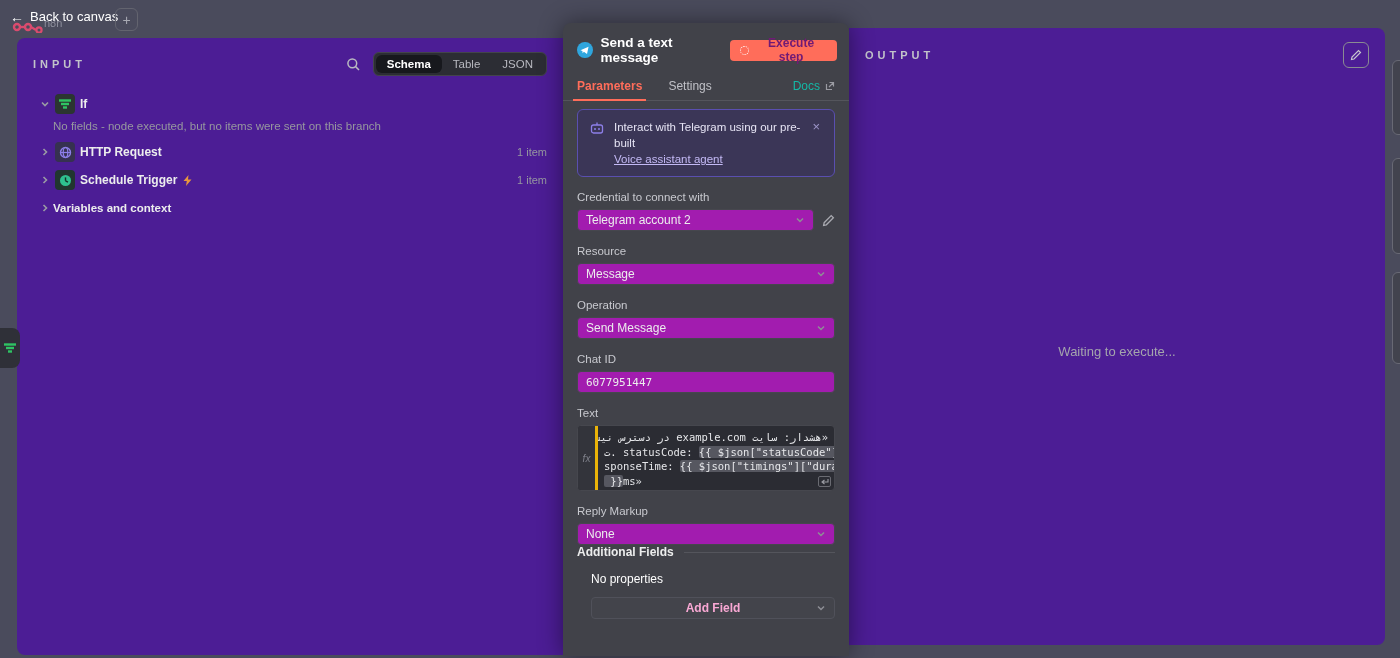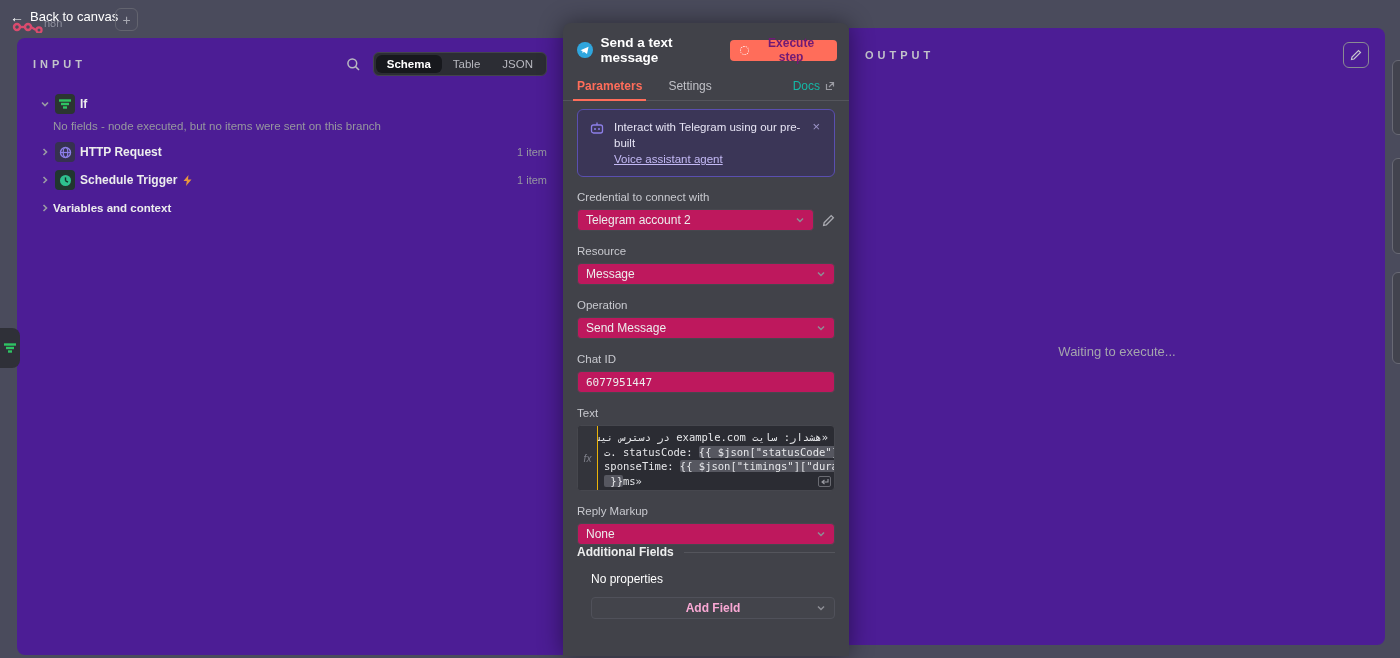--- a/index.html
+++ b/index.html
@@ -66,30 +66,30 @@
   
   .banner { background:#3b3657; border:1px solid #5a4fb0; border-radius:6px; padding:9px 10px 9px 12px; display:flex; align-items:flex-start; }
   .banner-txt { font-size:11.5px; color:#e6e4f4; line-height:1.4; margin-left:10px; }
   .banner-link { display:block; color:#c3b9f4; text-decoration:underline; cursor:pointer; }
   .banner-close { margin-left:auto; color:#9d95c9; font-size:13px; cursor:pointer; padding:8px 4px; line-height:0; }
   
   .field { margin-top:14px; }
   .f-label { font-size:11.5px; color:#c8c9cf; margin-bottom:6px; }
   .sel-row { display:flex; align-items:center; gap:8px; }
   .select, .t-input {
-    background:#be185d; border:1px solid #46474e; border-radius:4px; height:22px; width:100%;
+    background:#a21caf; border:1px solid #46474e; border-radius:4px; height:22px; width:100%;
     display:flex; align-items:center; padding:0 8px; font-size:12px; color:#eceded; cursor:pointer;
   }
   .select .sel-chev { margin-left:auto; color:#8d8e95; display:flex; }
   .t-input { cursor:text; font-family:"DejaVu Sans Mono","Liberation Mono",monospace; font-size:11px; }
   .pencil-btn { flex:none; cursor:pointer; display:flex; }
   
   .editor { position:relative; display:flex; background:#2b2c33; border:1px solid #46474e; border-radius:4px; height:66px; overflow:hidden; }
   .gutter { width:20px; background:#33343b; color:#7f808a; font-style:italic; font-size:10px;
-            display:flex; align-items:center; justify-content:center; border-right:1px solid #eab308; }
+            display:flex; align-items:center; justify-content:center; border-right:3px solid #eab308; }
   .code { flex:1; padding:4px 6px; font-family:"DejaVu Sans Mono","Liberation Mono",monospace;
           font-size:10.5px; line-height:14.5px; color:#e6e7ea; overflow:hidden; }
   .code-line { white-space:pre; height:14.5px; }
   .code-line[dir="rtl"] { text-align:right; }
   .hl { background:#565760; border-radius:2px; }
   .expand-btn { position:absolute; right:3px; bottom:3px; width:13px; height:11px; border:1px solid #6a6b72;
                 border-radius:2px; display:flex; align-items:center; justify-content:center; cursor:pointer; background:#2b2c33; }
   
   .section-head { display:flex; align-items:center; gap:10px; }
   .section-title { font-size:12px; font-weight:700; color:#eceded; white-space:nowrap; }

